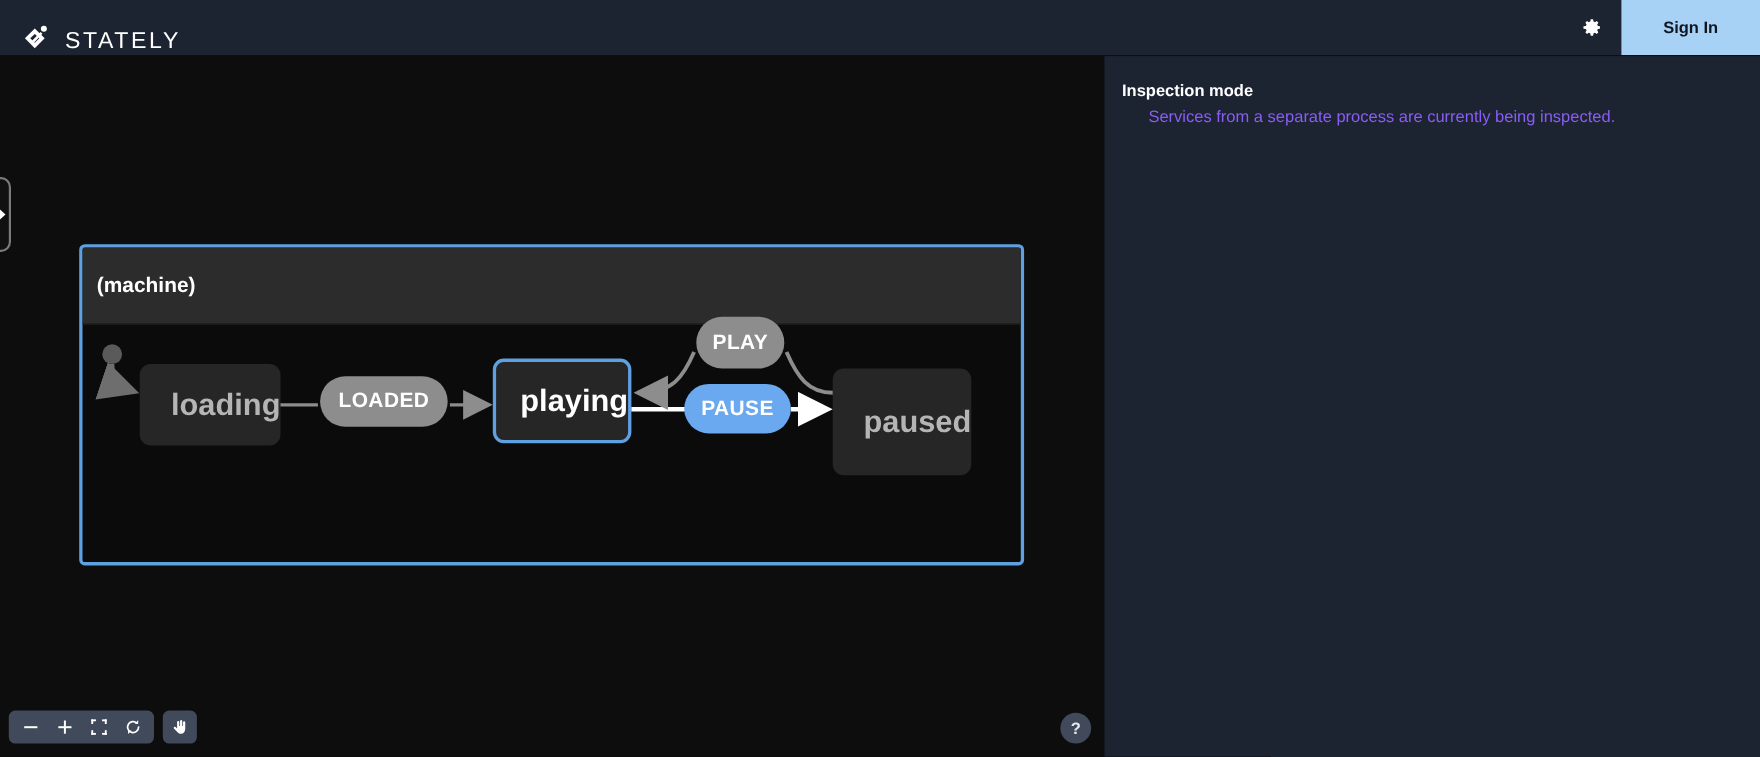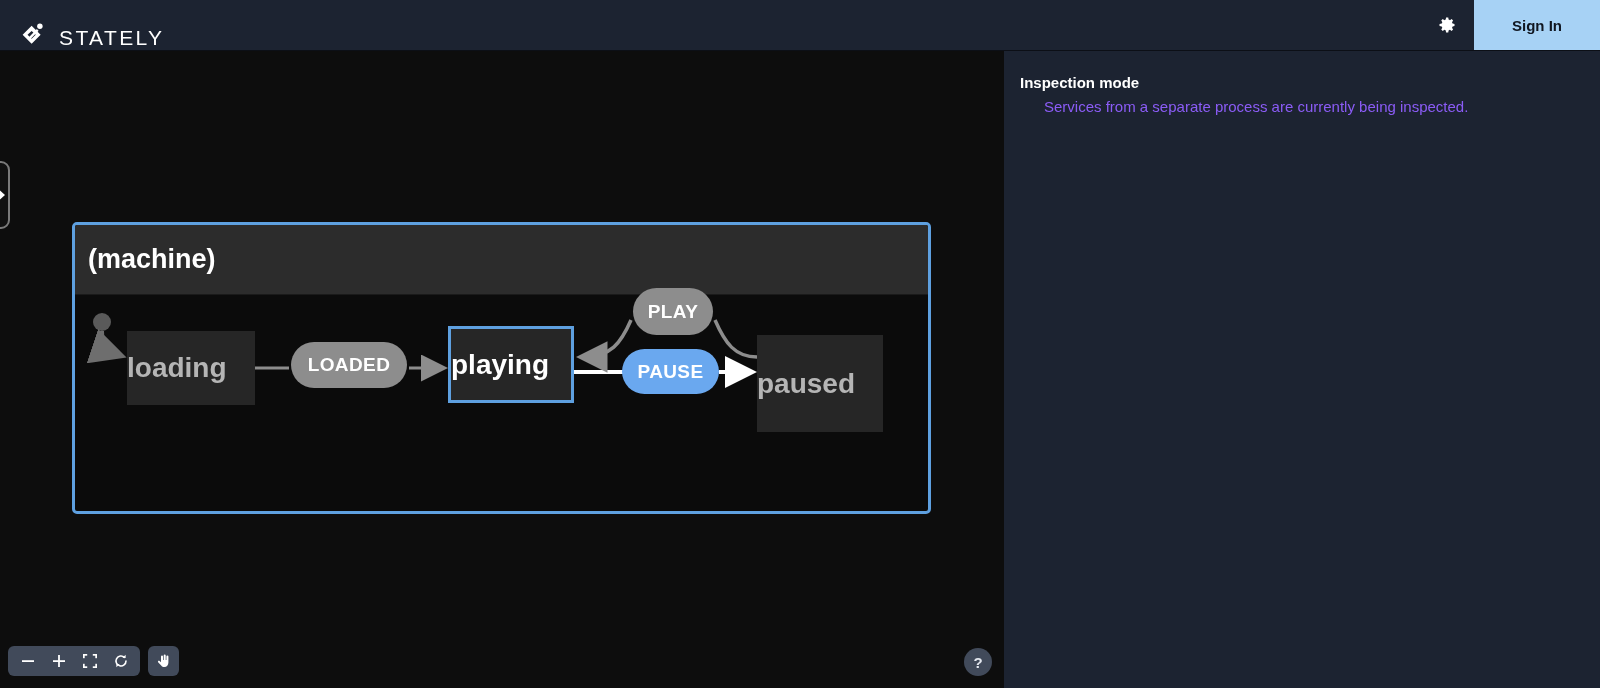--- a/index.html
+++ b/index.html
@@ -107,29 +107,29 @@
     overflow: hidden;
   }
   .machine-header {
     height: 70px;
     background: #2c2c2c;
     display: flex; align-items: center;
     padding-left: 13px;
     border-bottom: 1px solid #1a1a1a;
   }
   .machine-title {
-    color: #ffffff; font-size: 27px; font-weight: 700;
+    color: #ffffff; font-size: 19px; font-weight: 700;
   }
   .machine-body { position: relative; height: 219px; }
 
   .node {
     position: absolute;
     background: #262626;
-    border-radius: 0;
-    display: flex; align-items: center; justify-content: flex-start;
+    border-radius: 10px;
+    display: flex; align-items: center; justify-content: flex-end;
     color: #b5b5b5;
     font-size: 28px; font-weight: 700;
     cursor: pointer;
     user-select: none;
   }
   .node.active {
     border: 3px solid #5ea0e0;
     color: #ffffff;
     background: #262626;
   }

